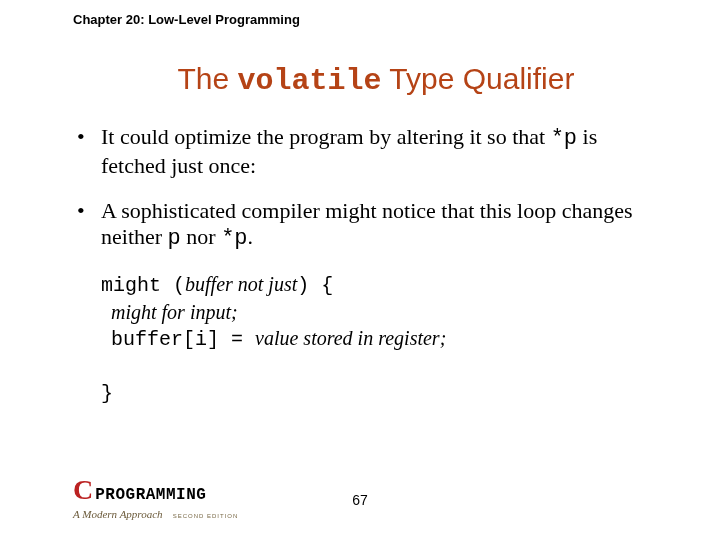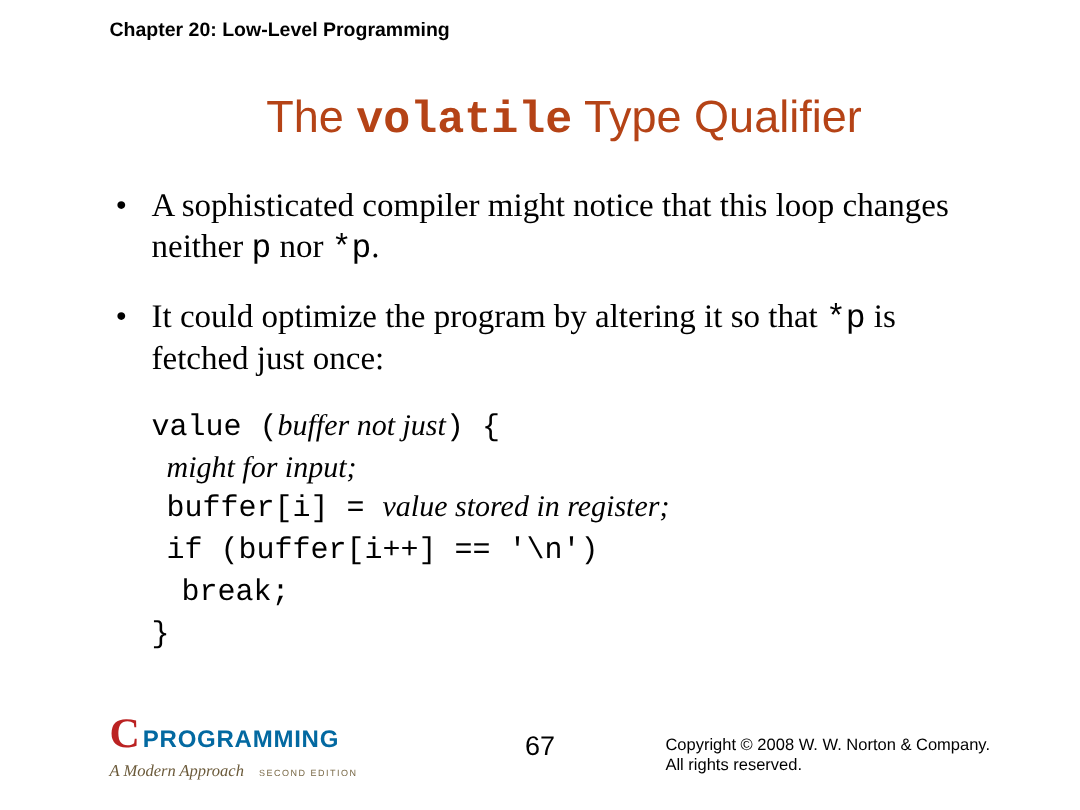--- a/index.html
+++ b/index.html
@@ -94,24 +94,24 @@
     align-items: baseline;
   }
   .logo-c {
     font-family: Georgia, "Times New Roman", serif;
     font-size: 28px;
     font-weight: bold;
     color: #b22;
     line-height: 1;
   }
   .logo-prog {
-    font-family: Liberation Sans, sans-serif;
+    font-family: Liberation Mono, monospace;
     font-size: 16px;
     font-weight: 900;
-    color: #0369a1;
+    color: #000000;
     letter-spacing: 0.5px;
     margin-left: 2px;
   }
   .logo-sub {
     font-family: Georgia, serif;
     font-style: italic;
     font-size: 11px;
     color: #6b5a3a;
     margin-top: -2px;
     text-align: center;
@@ -123,21 +123,21 @@
     color: #7a6a48;
     margin-left: 6px;
   }
   .pagenum {
     position: absolute;
     left: 0;
     width: 720px;
     bottom: 14px;
     text-align: center;
     font-family: Arial, sans-serif;
-    font-size: 18px;
+    font-size: 14px;
   }
   .copy {
     position: absolute;
     right: 60px;
     bottom: 4px;
     font-family: Arial, sans-serif;
     font-size: 11px;
     text-align: left;
     line-height: 1.25;
   }
@@ -146,42 +146,37 @@
 <body>
 
 <div class="chapter">Chapter 20: Low-Level Programming</div>
 
 <div class="title">
   <span>The </span><span class="kw">volatile</span><span> Type Qualifier</span>
 </div>
 
 <div class="content">
   <ul class="bullets" id="bullets">
+      <li><span>It could optimize the program by altering it so that </span><span class="mono">*p</span><span> is fetched just once:</span></li>
       <li><span>A sophisticated compiler might notice that this loop changes neither </span><span class="mono">p</span><span> nor </span><span class="mono">*p</span><span>.</span></li>
-      <li><span>It could optimize the program by altering it so that </span><span class="mono">*p</span><span> is fetched just once:</span></li>
     </ul>
   <div class="codeblock" id="codeblock">
-      <span class="ln"><span class="mono">value (</span><span class="ital">buffer not just</span><span class="mono">) {</span></span>
+      <span class="ln"><span class="mono">might (</span><span class="ital">buffer not just</span><span class="mono">) {</span></span>
       <span class="ln"><span class="">  </span><span class="ital">might for input</span><span class="ital">;</span></span>
       <span class="ln"><span class="">  </span><span class="mono">buffer[i] = </span><span class="ital">value stored in register</span><span class="ital">;</span></span>
-      <span class="ln"><span class="">  </span><span class="mono">if (buffer[i++] == '\n')</span></span>
-      <span class="ln"><span class="">    </span><span class="mono">break;</span></span>
+      <span class="ln"><span class="">  </span></span>
       <span class="ln"><span class="mono">}</span></span>
     </div>
 </div>
 
 <div class="footer">
   <div class="logo">
     <div class="logo-top">
       <span class="logo-c">C</span>
       <span class="logo-prog">PROGRAMMING</span>
     </div>
     <div>
       <span class="logo-sub">A Modern Approach</span>
       <span class="logo-ed">SECOND EDITION</span>
     </div>
   </div>
   <div class="pagenum">67</div>
-  <div class="copy">
-    <div>Copyright © 2008 W. W. Norton &amp; Company.</div>
-    <div>All rights reserved.</div>
-  </div>
 </div>
 
 </body></html>

